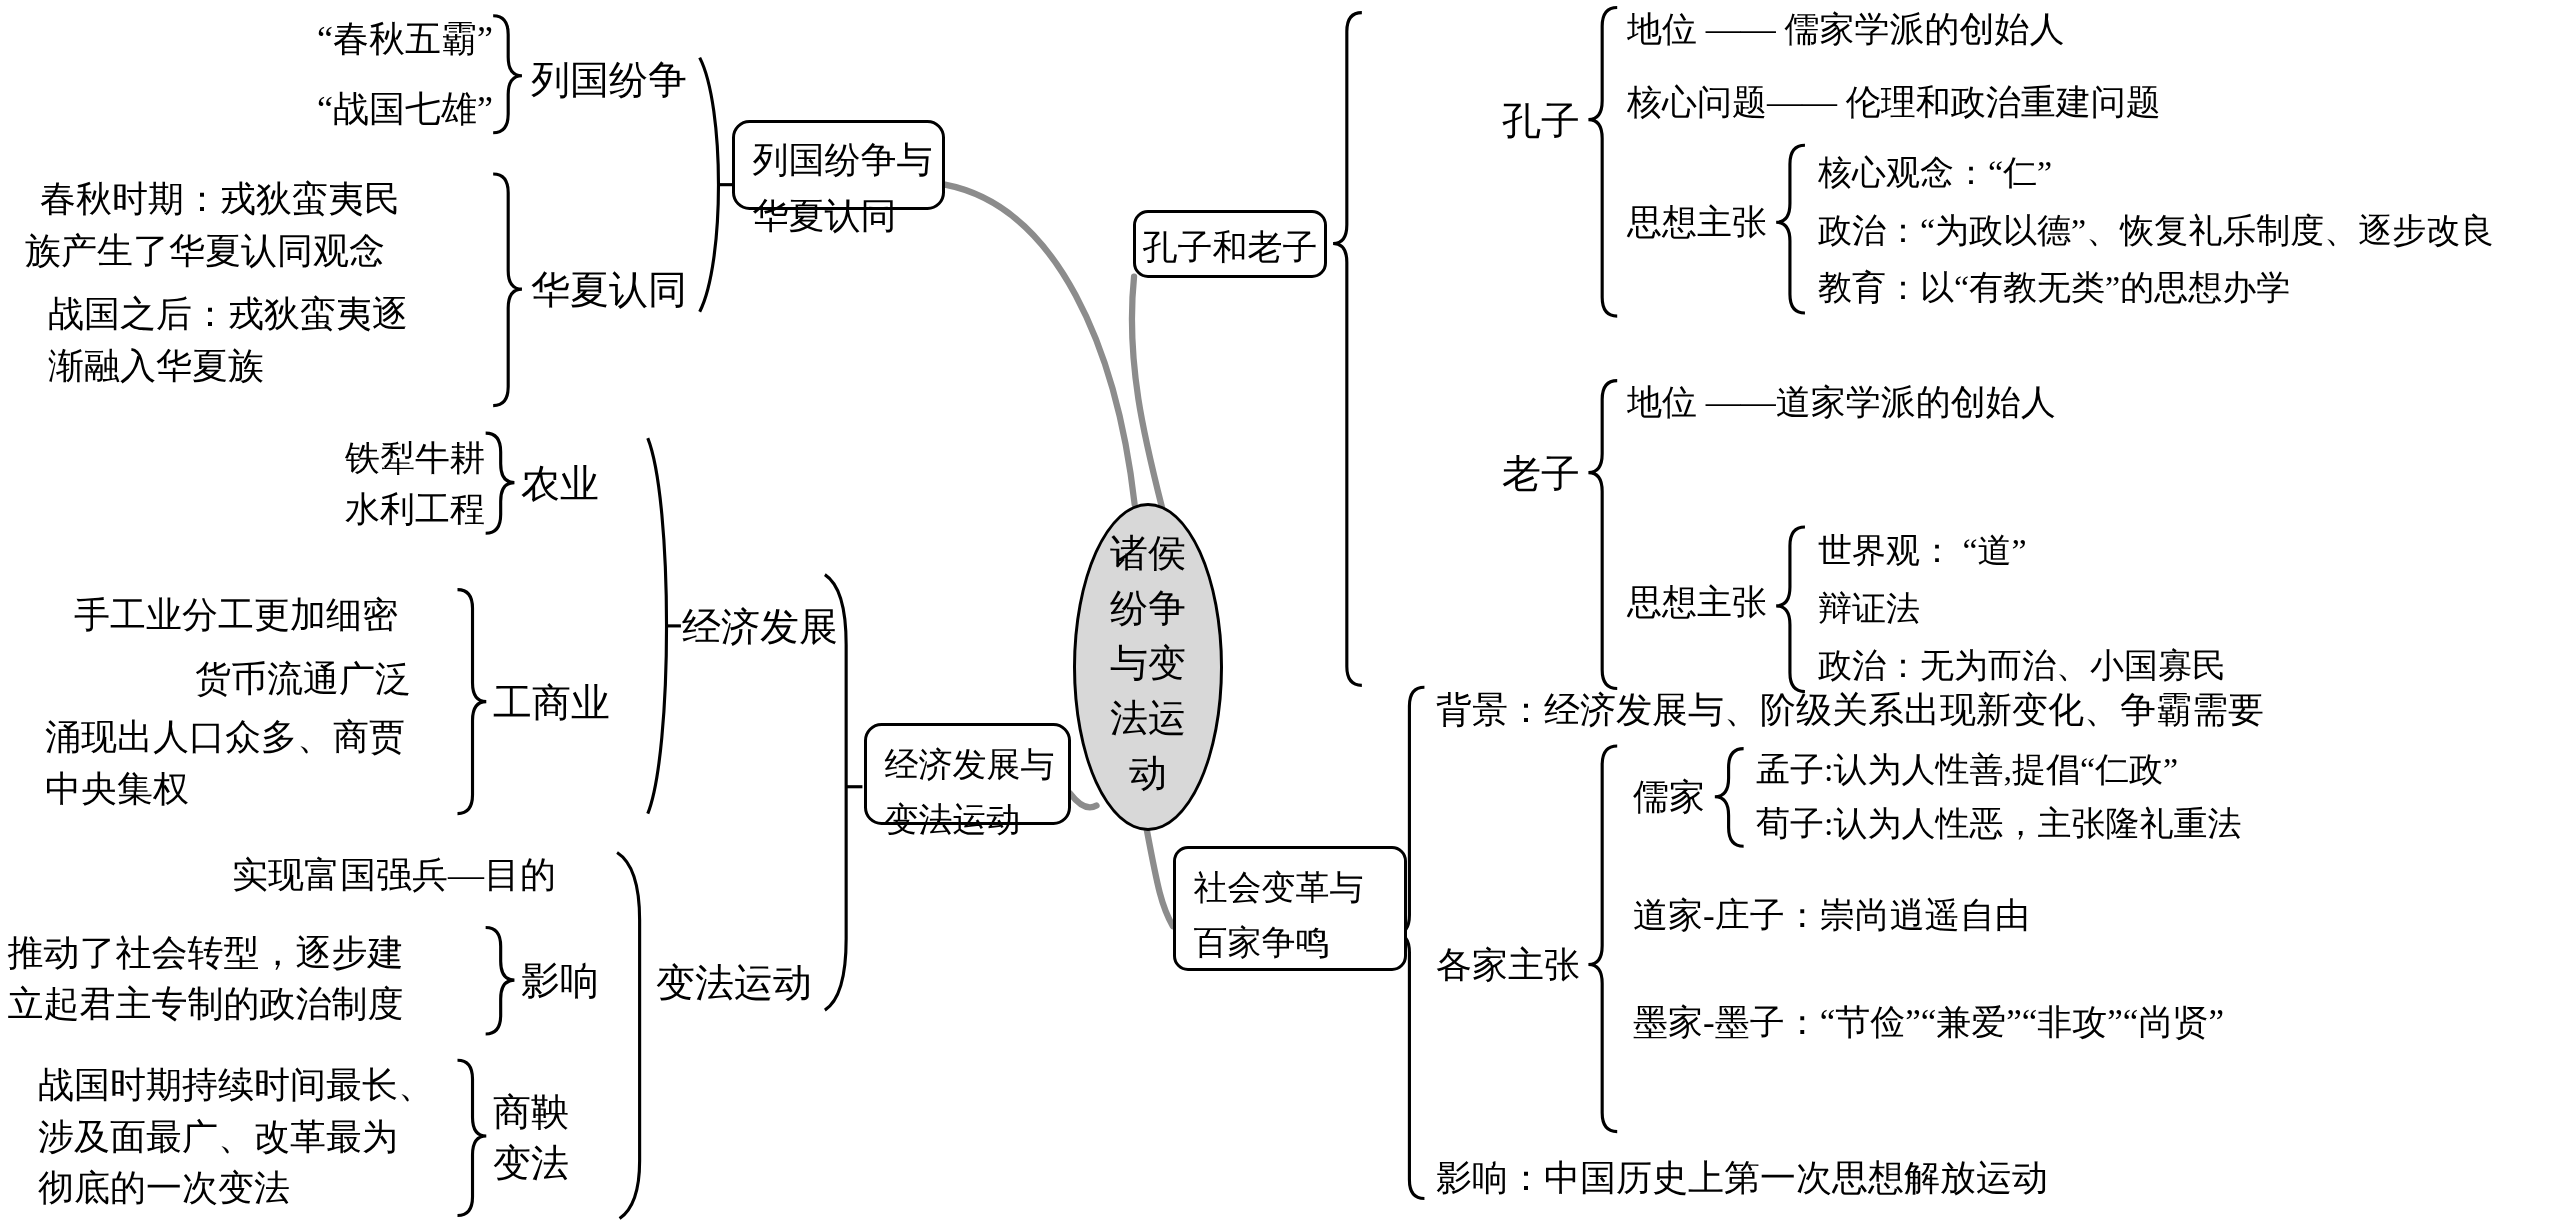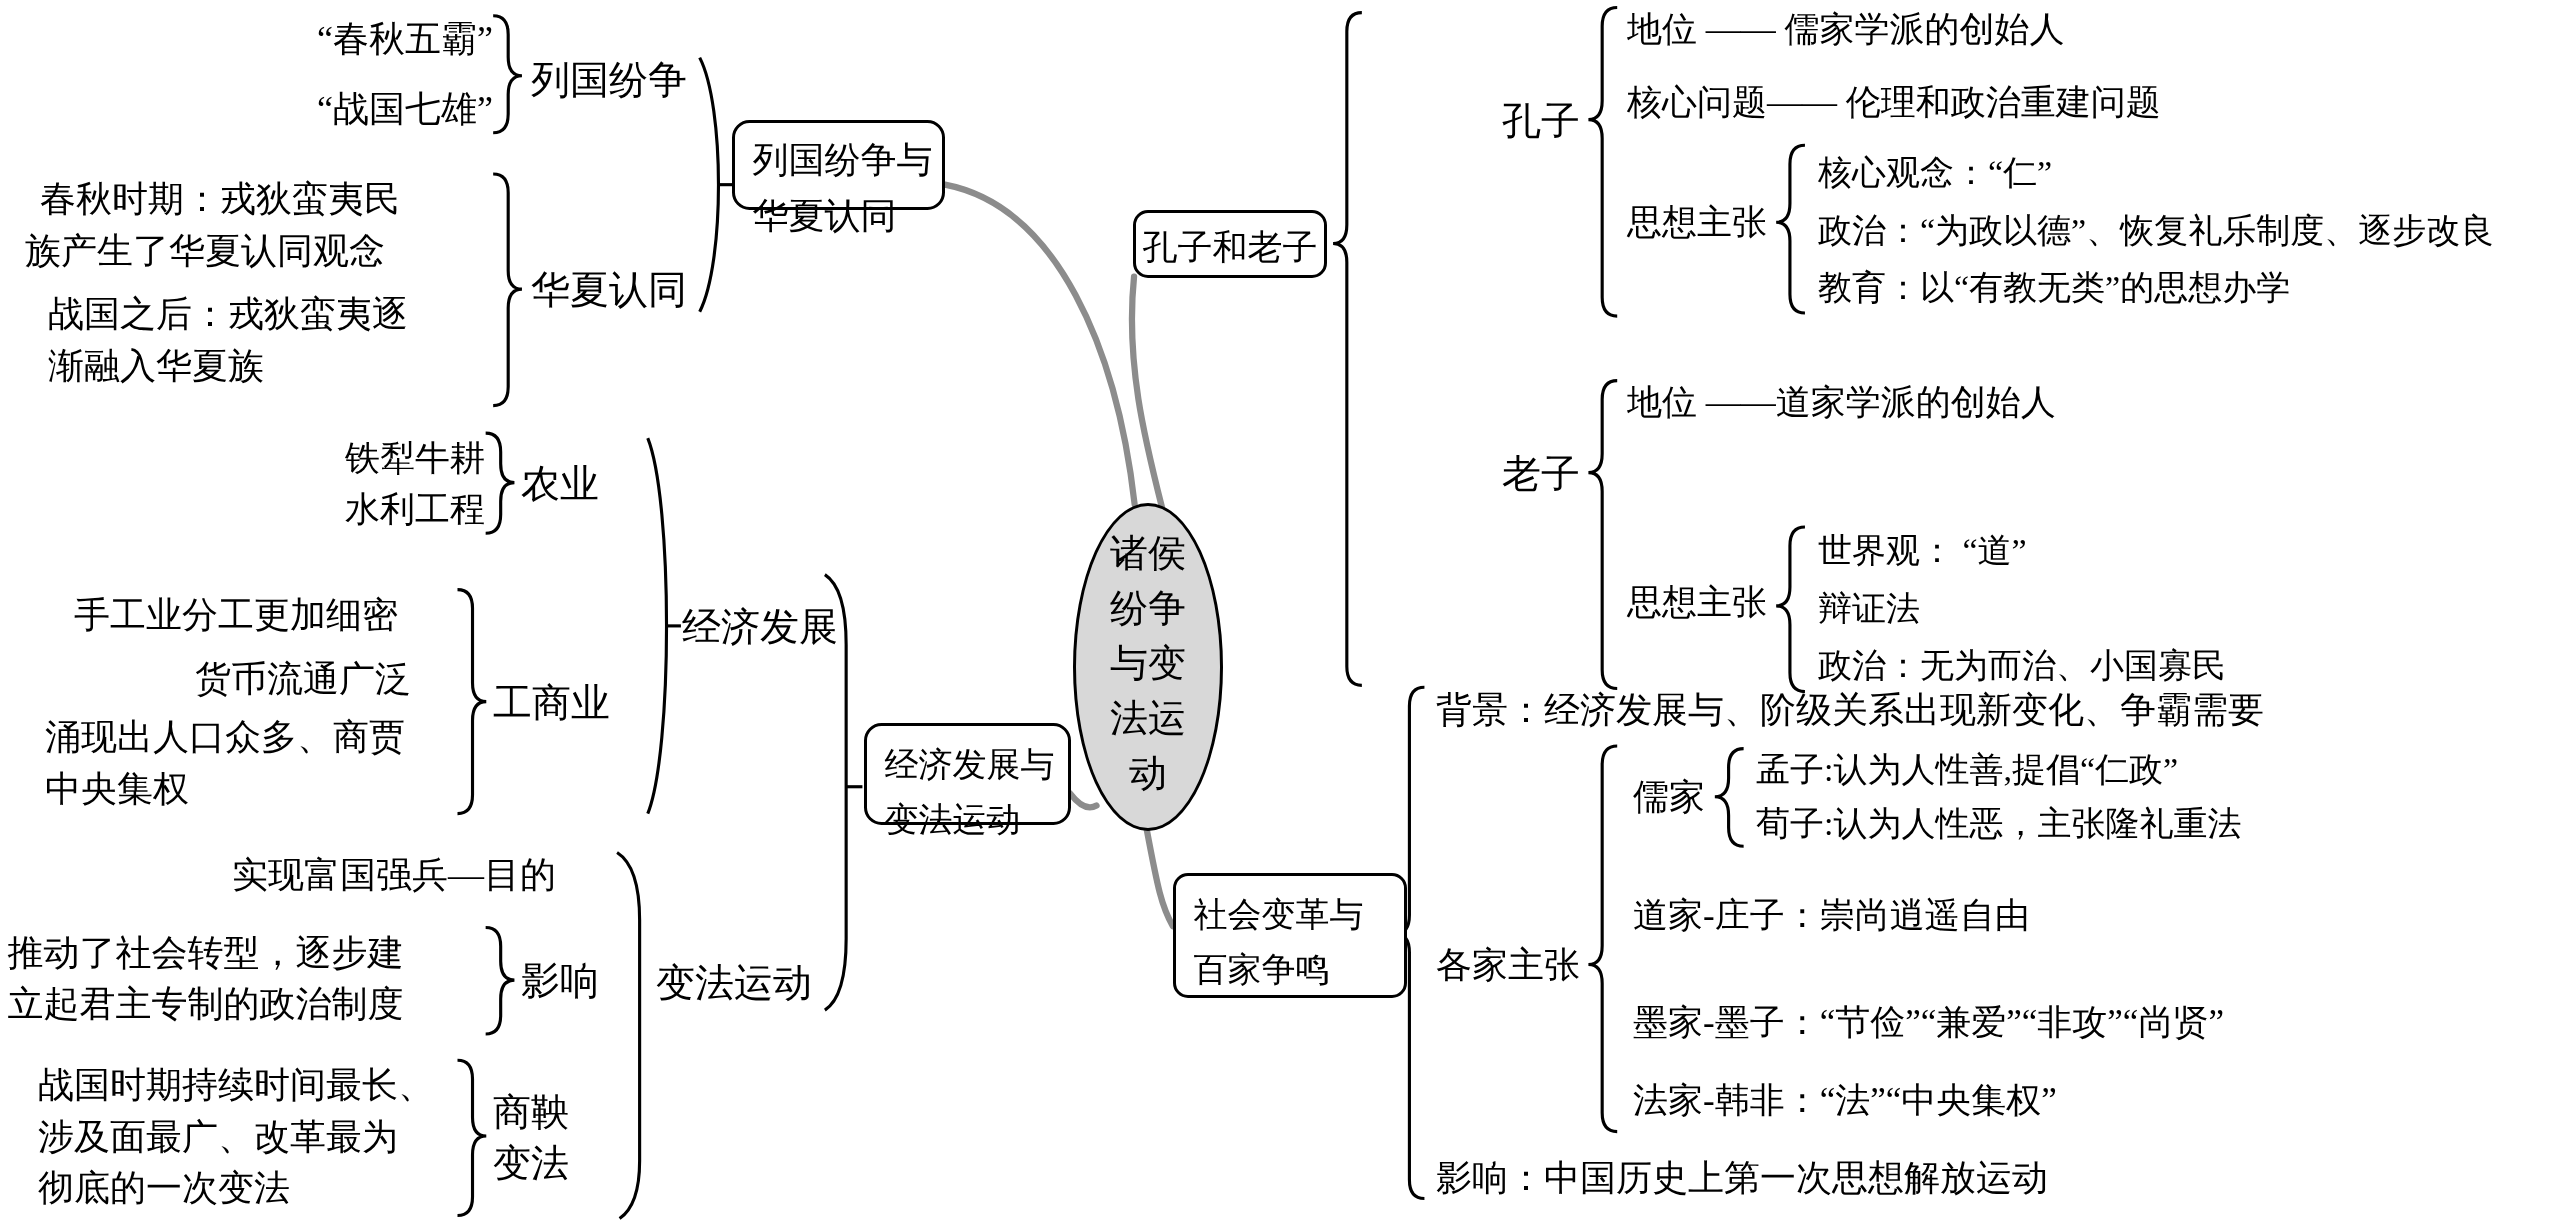--- a/index.html
+++ b/index.html
@@ -111,28 +111,27 @@
   <div class="t f54" style="left:1818px;top:154px">核心观念：“仁”</div>
   <div class="t f54" style="left:1818px;top:212px">政治：“为政以德”、恢复礼乐制度、逐步改良</div>
   <div class="t f54" style="left:1818px;top:269px">教育：以“有教无类”的思想办学</div>
   <div class="t f62" style="left:1502px;top:452px">老子</div>
   <div class="t f56" style="left:1627px;top:383px">地位 ——道家学派的创始人</div>
   <div class="t f56" style="left:1627px;top:583px">思想主张</div>
   <div class="t f54" style="left:1818px;top:532px">世界观： “道”</div>
   <div class="t f54" style="left:1818px;top:590px">辩证法</div>
   <div class="t f54" style="left:1818px;top:647px">政治：无为而治、小国寡民</div>
 
-  <div class="node r24" style="left:1173px;top:873px;width:234px;height:125px">
+  <div class="node r24" style="left:1173px;top:846px;width:234px;height:125px">
     <div class="bl f54" style="margin:16.3px 0 0 17.5px">社会变革与</div>
     <div class="bl f54" style="margin:8.8px 0 0 17.5px">百家争鸣</div>
   </div>
   <div class="t f58" style="left:1436px;top:690px">背景：经济发展与、阶级关系出现新变化、争霸需要</div>
   <div class="t f58" style="left:1436px;top:945px">各家主张</div>
   <div class="t f58" style="left:1633px;top:777px">儒家</div>
   <div class="t f54" style="left:1756px;top:751px">孟子:认为人性善,提倡“仁政”</div>
   <div class="t f54" style="left:1756px;top:805px">荀子:认为人性恶，主张隆礼重法</div>
   <div class="t f56" style="left:1633px;top:896px">道家-庄子：崇尚逍遥自由</div>
   <div class="t f56" style="left:1633px;top:1003px">墨家-墨子：“节俭”“兼爱”“非攻”“尚贤”</div>
-  <div class="t f56" style="left:1633px;top:1081px">法家-韩非：“法”“中央集权”</div>
   <div class="t f58" style="left:1436px;top:1158px">影响：中国历史上第一次思想解放运动</div>
 
 </div>
 
 
 </body></html>

